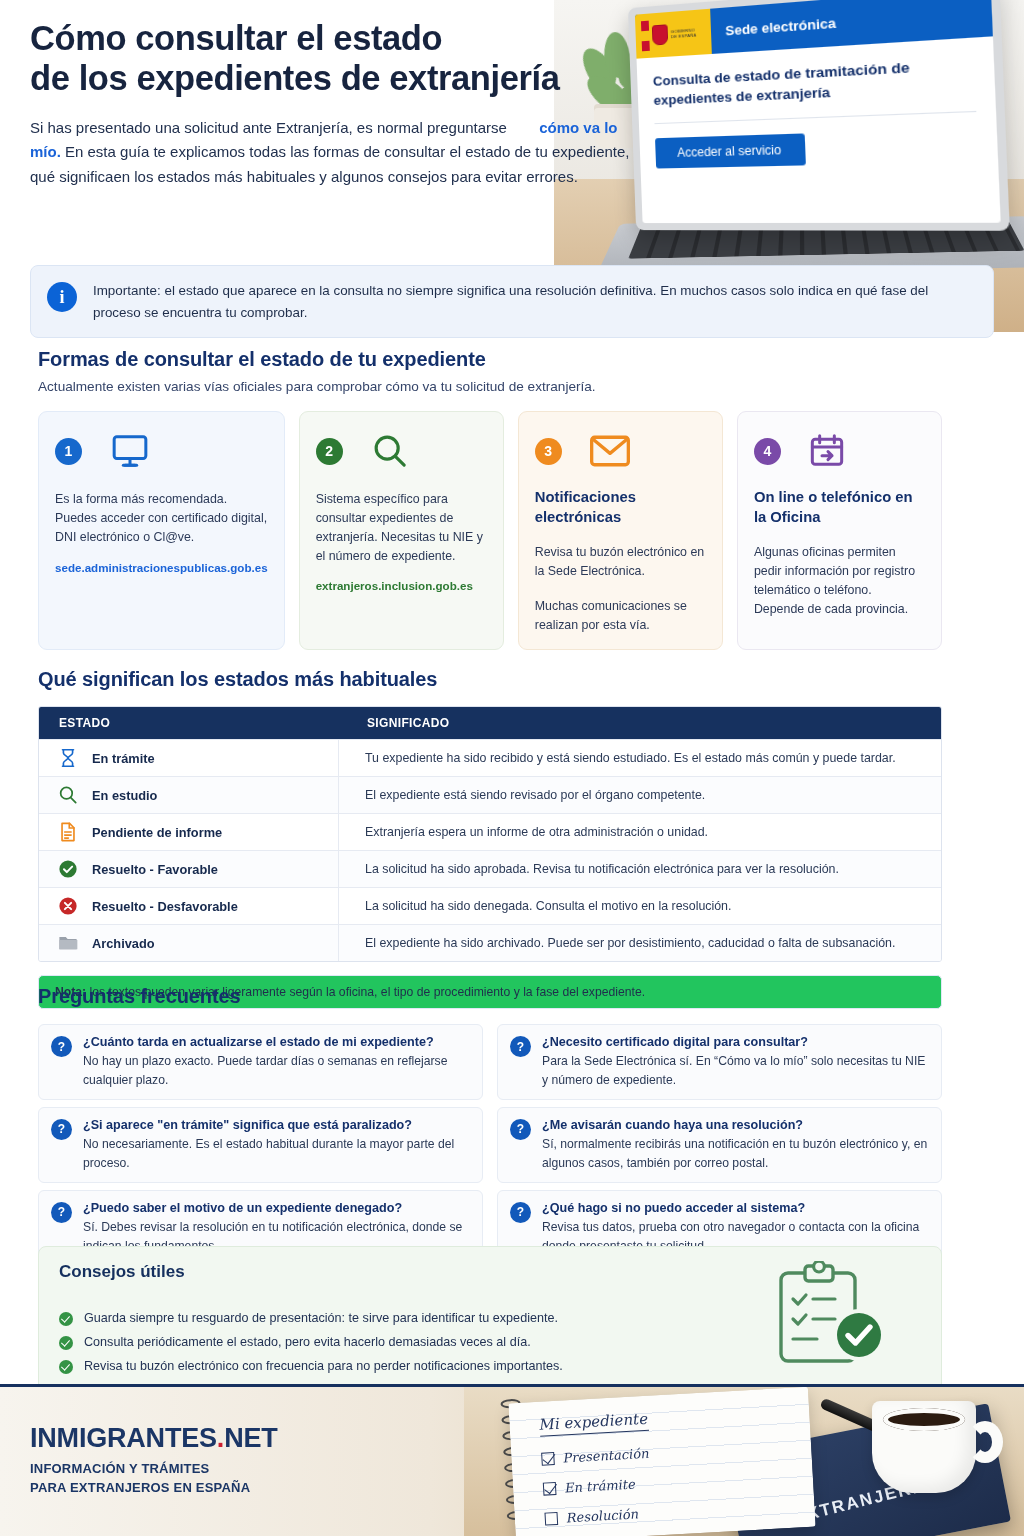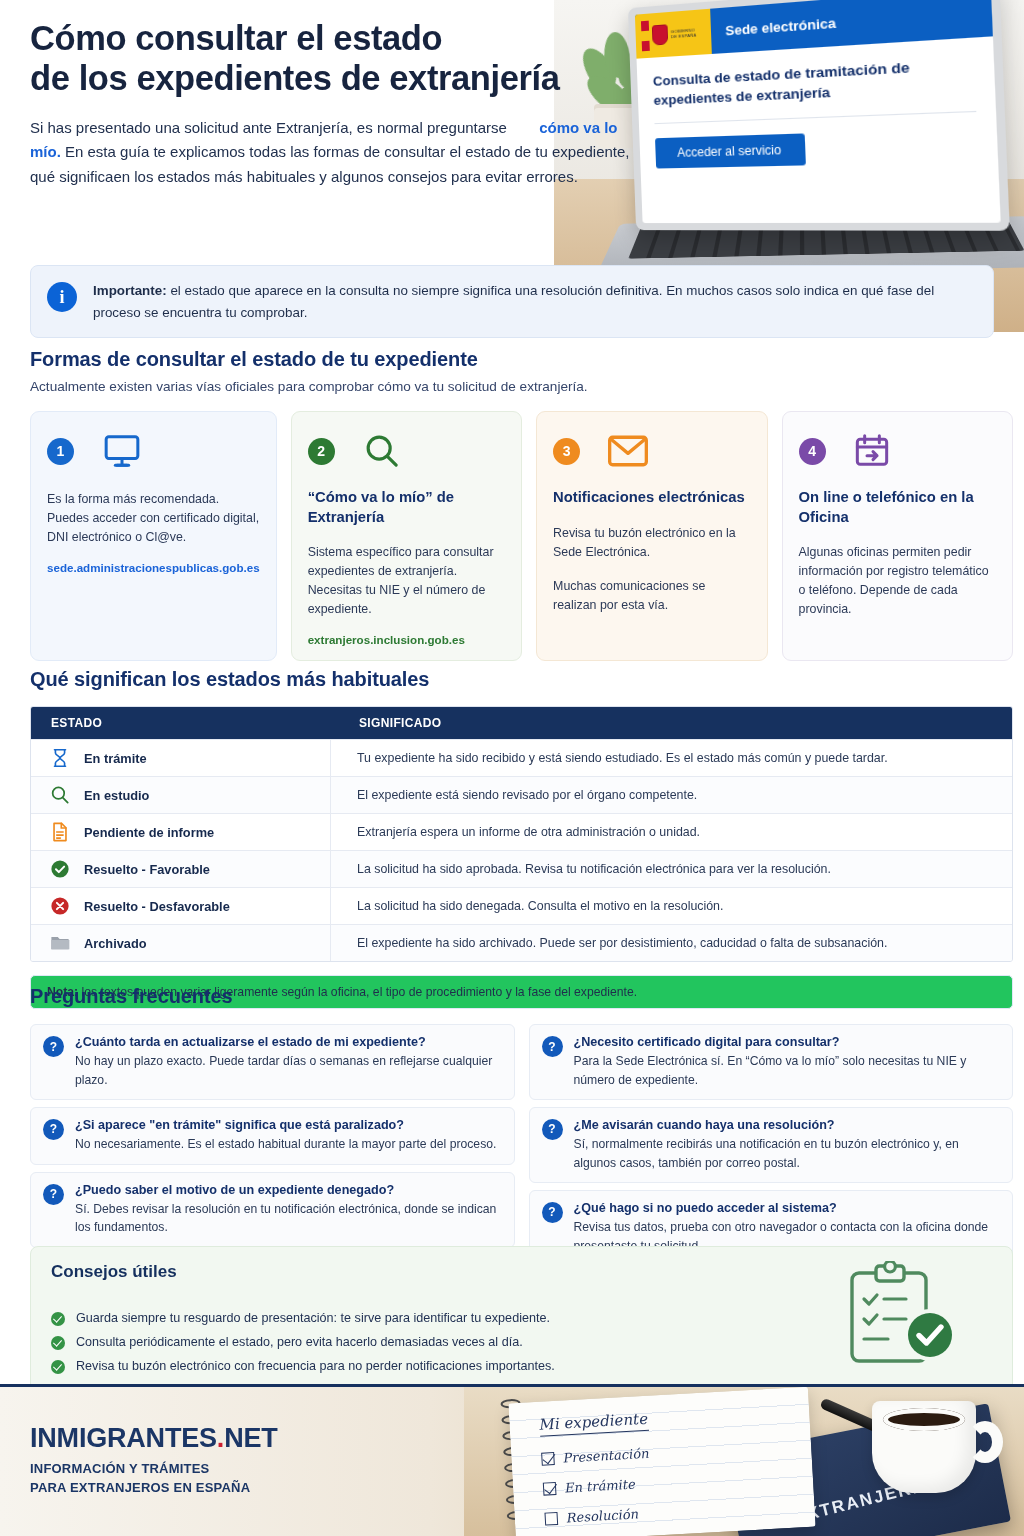--- a/index.html
+++ b/index.html
@@ -124,29 +124,29 @@
     padding:14px 18px 14px 16px;
     display:flex; gap:16px; align-items:flex-start;
   }
   .info-badge {
     flex:0 0 auto; width:30px; height:30px; border-radius:50%;
     background:#0b63d6; color:#fff; font-weight:700; font-size:18px;
     display:flex; align-items:center; justify-content:center;
     font-family:"Liberation Serif", serif; margin-top:2px;
   }
   .callout p { font-size:13.4px; line-height:1.62; color:#1e2d4a; }
-  .callout strong { font-weight:700; }
+  .callout strong { font-weight:400; }
 
   
   .sec-title {
     font-size:20px; font-weight:800; color:#14306b; letter-spacing:-.1px;
   }
   .sec-sub { font-size:13.6px; color:#35456a; margin-top:8px; }
 
-  .wrap { position:absolute; left:30px; width:983px; }
+  .wrap { position:absolute; left:38px; width:904px; }
 
   
   .cards { display:flex; gap:14px; margin-top:17px; }
   .card {
     flex:1; border-radius:9px; padding:16px 16px 14px 16px;
     min-height:228px; position:relative;
   }
   .c1 { background:#f3f7fd; border:1px solid #e2ebf8; }
   .c2 { background:#f6f9f4; border:1px solid #e4eddf; }
   .c3 { background:#fdf7ef; border:1px solid #f4e7d4; }
@@ -405,21 +405,20 @@
       </div>
 
       <div class="card c2">
         <div class="card-head">
           <div class="num n2">2</div>
           <svg width="42" height="40" viewBox="0 0 24 24" fill="none" stroke="#2d7a33" stroke-width="1.9">
             <circle cx="10.3" cy="10.3" r="6.6"></circle>
             <path d="M15.2 15.2L20.5 20.5" stroke-linecap="round"></path>
           </svg>
         </div>
-        <h3>“Cómo va lo mío” de Extranjería</h3>
         <p>Sistema específico para consultar expedientes de extranjería. Necesitas tu NIE y el número de expediente.</p>
         <span class="link lk-green">extranjeros.inclusion.gob.es</span>
       </div>
 
       <div class="card c3">
         <div class="card-head">
           <div class="num n3">3</div>
           <svg width="44" height="38" viewBox="0 0 24 20" fill="none" stroke="#ef8b1f" stroke-width="1.8">
             <rect x="2" y="2.5" width="20" height="15" rx="1.6"></rect>
             <path d="M2.6 3.4L12 11.3 21.4 3.4" stroke-linecap="round" stroke-linejoin="round"></path>

